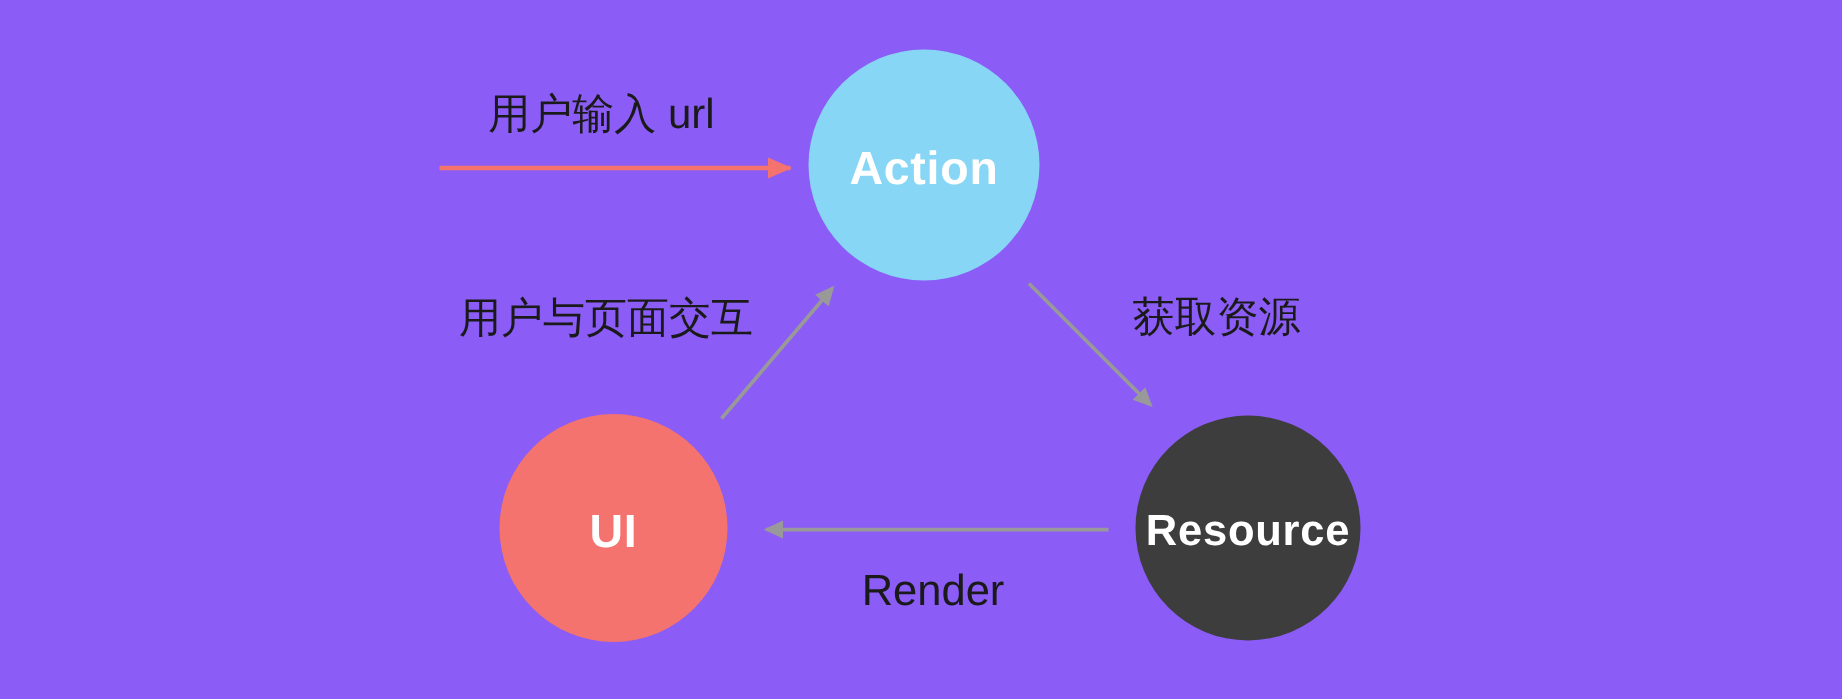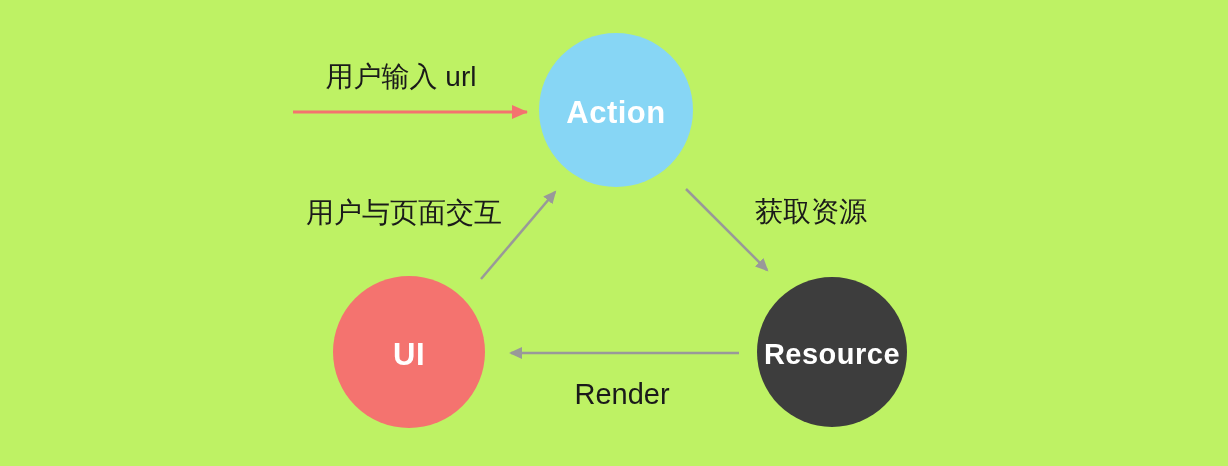--- a/index.html
+++ b/index.html
@@ -4,21 +4,21 @@
 <style>
   html, body {
     margin: 0;
     padding: 0;
     background: #ffffff;
   }
   .canvas {
     position: relative;
     width: 1228px;
     height: 466px;
-    background: #bef264;
+    background: #8b5cf6;
     overflow: hidden;
     font-family: "Liberation Sans", "DejaVu Sans", sans-serif;
   }
   svg {
     display: block;
   }
   .edge-label {
     font-family: "Liberation Sans", "DejaVu Sans", sans-serif;
     font-size: 28px;
     font-weight: 400;

